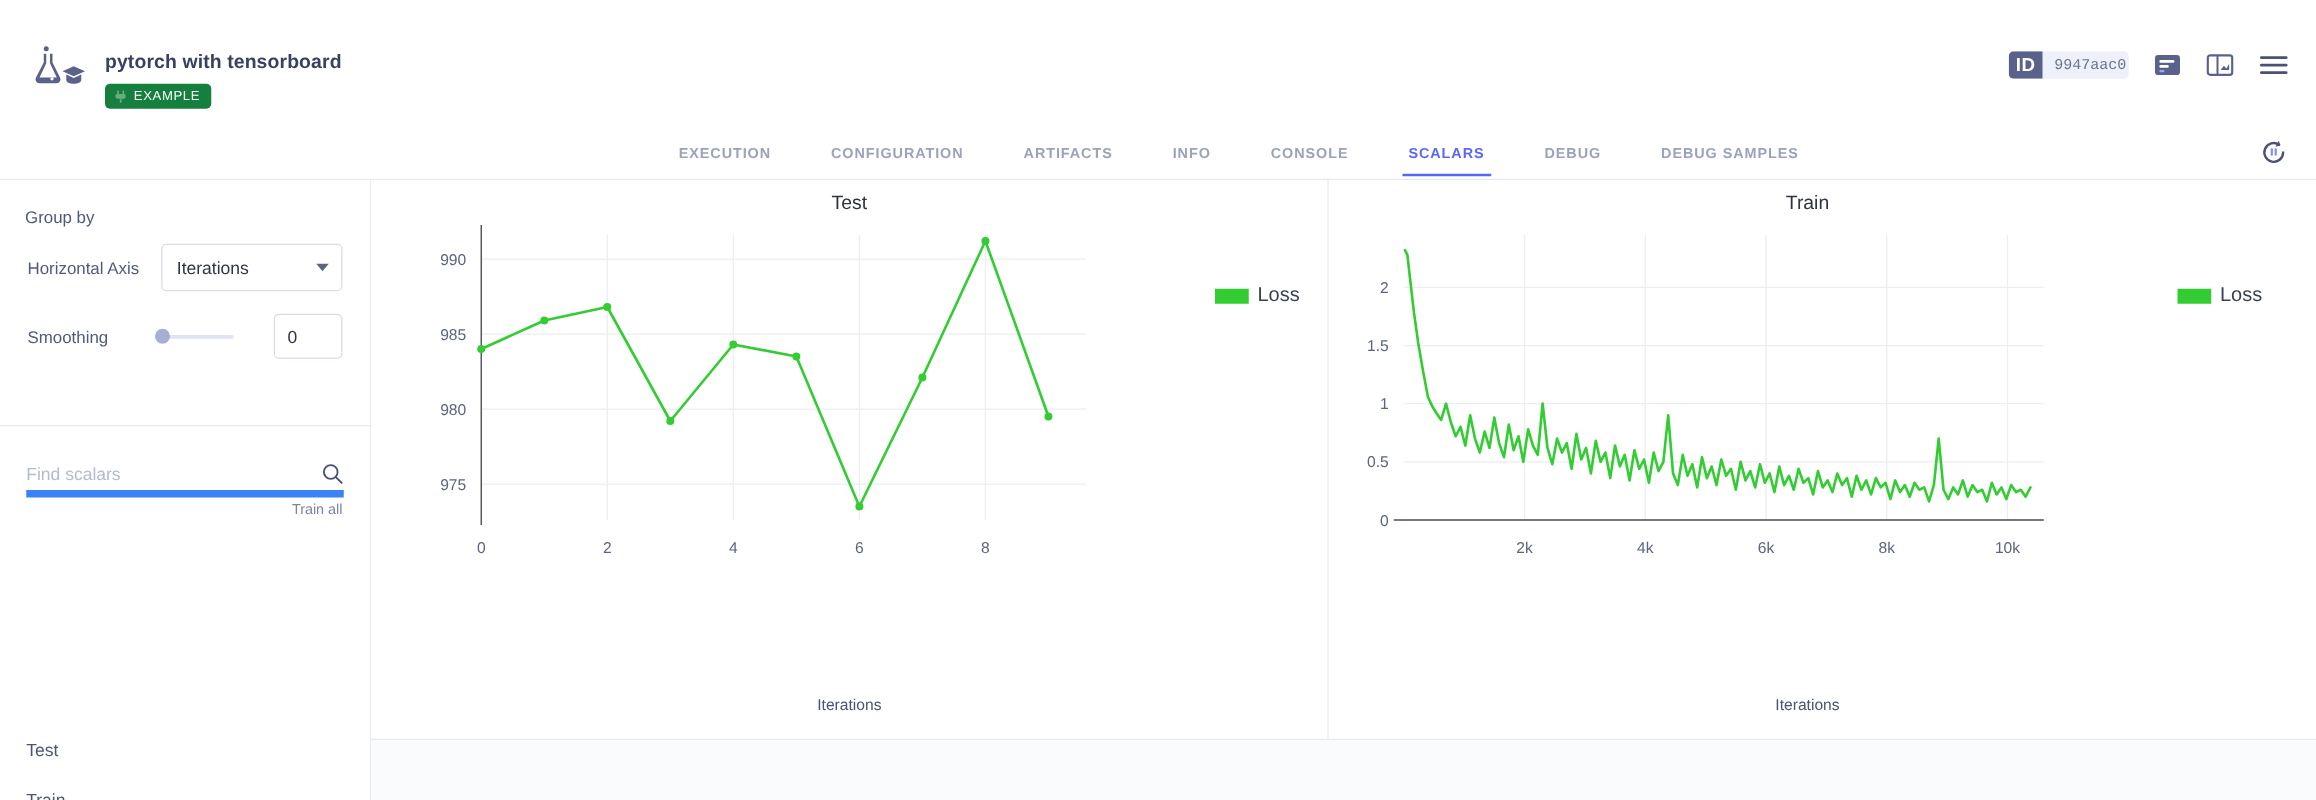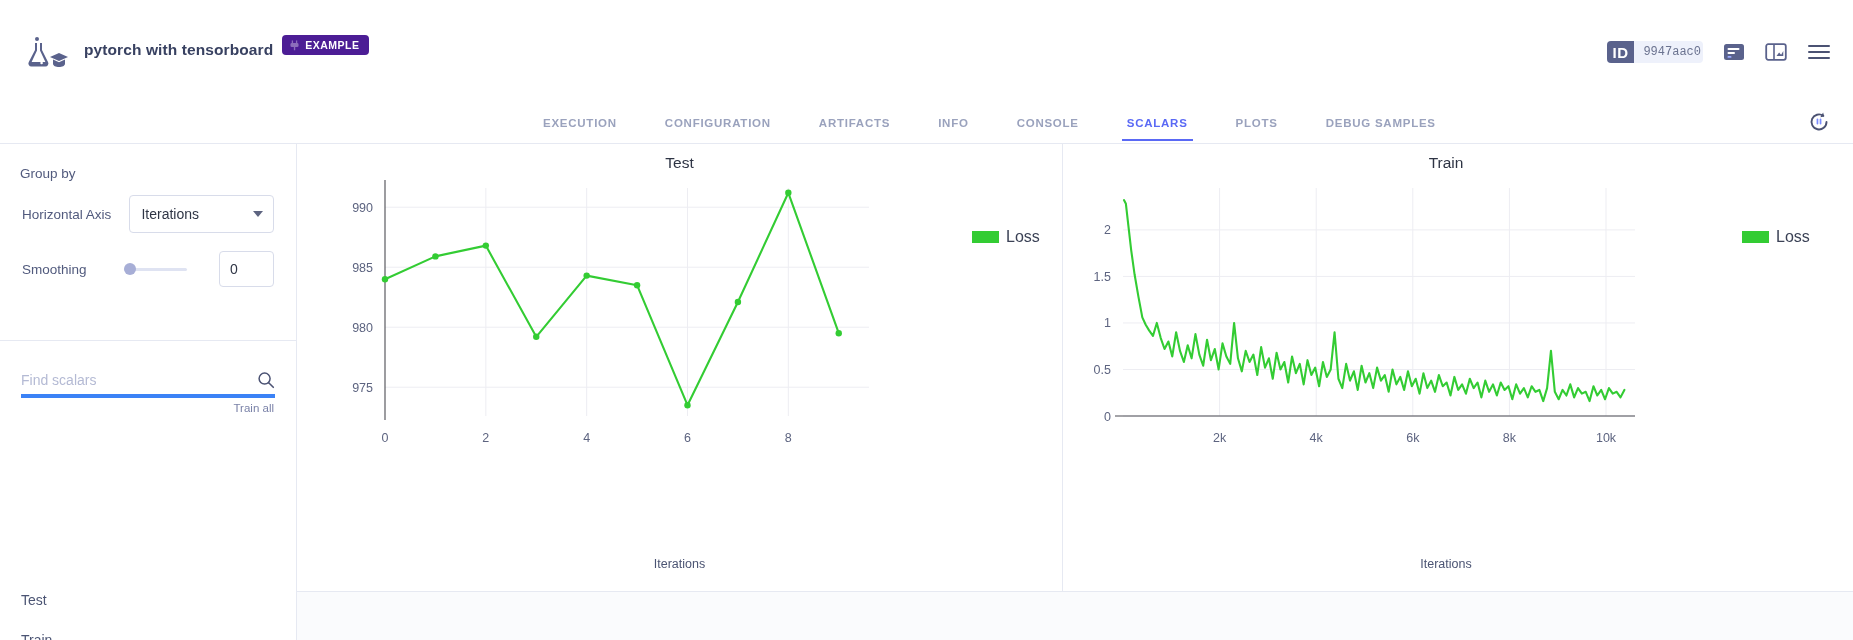--- a/index.html
+++ b/index.html
@@ -26,31 +26,31 @@
 
   
   #top-header {
     position: absolute; left: 0; top: 27px;
     width: 1853px; height: 75px;
     background: #fff;
     display: flex; align-items: flex-start;
   }
   #brand-block { display: flex; align-items: flex-start; padding-left: 22px; padding-top: 8px; }
   #project-icon { width: 46px; height: 40px; margin-right: 16px; flex: 0 0 auto; }
-  #title-col { display: flex; gap: 9px; }
+  #title-col { display: flex; flex-direction: column; gap: 9px; }
   #page-title {
     font-size: 15.5px; font-weight: 700; color: #384161;
     letter-spacing: .1px; line-height: 1.1; padding-top: 6px;
   }
   #example-badge {
     align-self: flex-start;
-    background: #4c1d95;
+    background: #15803d;
     color: #ffffff;
     border-radius: 4px;
-    font-size: 10.5px; font-weight: 700; letter-spacing: .5px;
+    font-size: 10.5px; font-weight: 400; letter-spacing: .5px;
     padding: 4px 9px 4px 7px;
     display: inline-flex; align-items: center; gap: 5px;
   }
   #example-badge .plug { opacity: .55; display: inline-block; line-height: 0; }
 
   #header-right {
     margin-left: auto;
     display: flex; align-items: center; gap: 20px;
     padding-right: 22px; padding-top: 14px;
   }
@@ -149,21 +149,21 @@
   }
 
   #sidebar-divider {
     position: absolute; left: 0; top: 196px;
     width: 297px; height: 1px; background: #e6e9f2;
   }
 
   #search-wrap {
     position: absolute; left: 21px; top: 222px;
     width: 254px; height: 32px;
-    border-bottom: 4px solid #3b82f6;
+    border-bottom: 6px solid #3b82f6;
     display: flex; align-items: center;
   }
   #search-input {
     border: none; outline: none; background: transparent;
     font-family: "Liberation Sans", sans-serif;
     font-size: 14px; color: #3b4256;
     width: 216px; height: 100%;
   }
   #search-input::placeholder { color: #b4bad4; }
   #search-icon-btn { margin-left: auto; cursor: pointer; line-height: 0; }
@@ -296,21 +296,21 @@
   </div>
 </div>
 
 <div id="tab-bar">
   <div class="tab">EXECUTION</div>
   <div class="tab">CONFIGURATION</div>
   <div class="tab">ARTIFACTS</div>
   <div class="tab">INFO</div>
   <div class="tab">CONSOLE</div>
   <div class="tab active">SCALARS</div>
-  <div class="tab">PLOTS</div>
+  <div class="tab">DEBUG</div>
   <div class="tab">DEBUG SAMPLES</div>
 
   <span id="refresh-icon-btn">
     <svg width="24" height="24" viewBox="0 0 24 24">
       <path d="M19.5 12 a7.5 7.5 0 1 1 -3.2 -6.2" fill="none" stroke="#4b5273" stroke-width="1.9" stroke-linecap="round"></path>
       <path d="M16.1 2.6 l1.1 3.8 l-3.9 .9z" fill="#4b5273"></path>
       <rect x="9.6" y="8.6" width="1.7" height="6" rx=".8" fill="#7b8cff"></rect>
       <rect x="12.7" y="8.6" width="1.7" height="6" rx=".8" fill="#7b8cff"></rect>
     </svg>
   </span>

